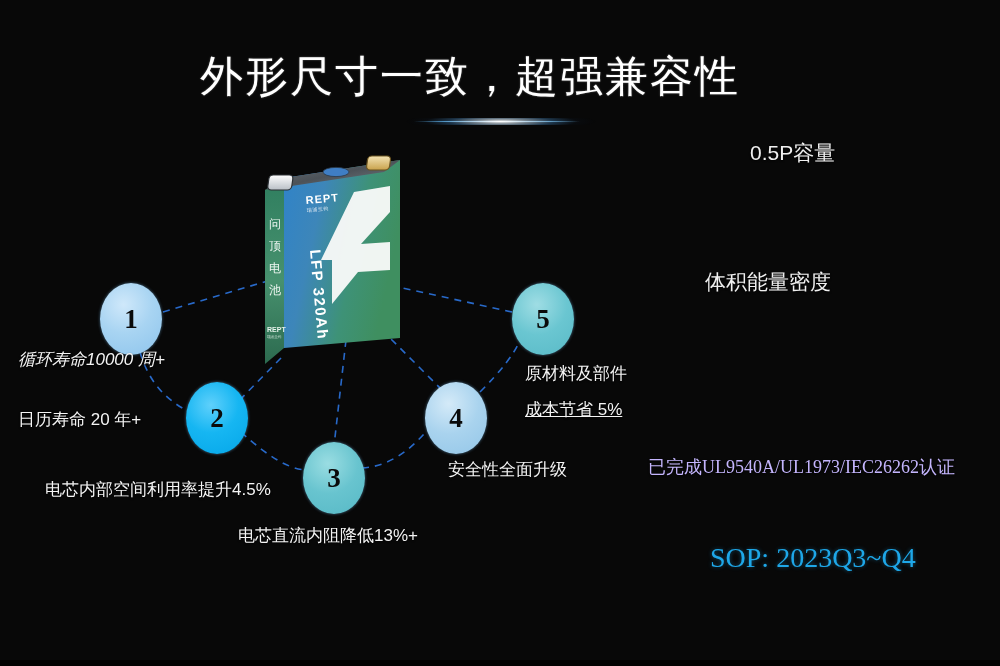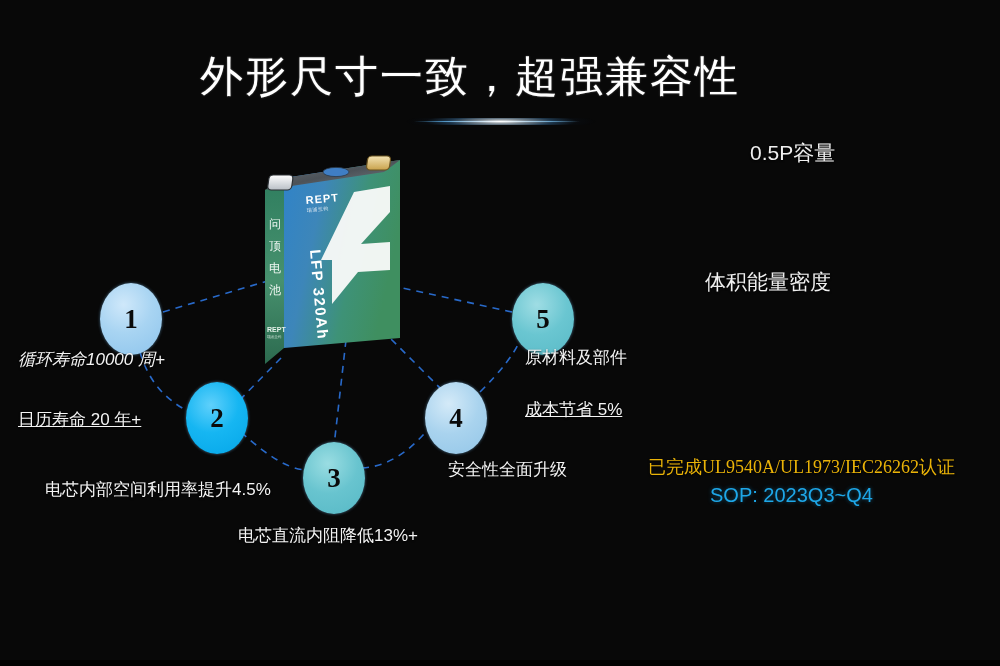--- a/index.html
+++ b/index.html
@@ -96,25 +96,25 @@
   .cap {
     position: absolute;
     font-family: "Liberation Sans", sans-serif;
     font-size: 17px;
     color: #f4f4f4;
     white-space: nowrap;
     text-shadow: 0 1px 2px rgba(0,0,0,0.9);
   }
 
   #cap1a { left: 18px;  top: 348px; font-style: italic; }
-  #cap1b { left: 18px;  top: 408px; text-decoration: underline; }
+  #cap1b { left: 18px;  top: 408px; }
   #cap2  { left: 45px;  top: 478px; }
   #cap3  { left: 238px; top: 524px; }
   #cap4  { left: 448px; top: 458px; }
-  #cap5a { left: 525px; top: 346px; }
+  #cap5a { left: 525px; top: 362px; }
   #cap5b { left: 525px; top: 398px; text-decoration: underline; }
 
   
   .spec-label {
     position: absolute;
     font-family: "Liberation Sans", sans-serif;
     font-size: 21px;
     color: #f0f0f0;
     white-space: nowrap;
     text-shadow: 0 1px 2px rgba(0,0,0,0.8);
@@ -131,30 +131,30 @@
   #cap-value  { left: 703px; top: 173px; }
   #dens-label { left: 705px; top: 268px; }
   #dens-value { left: 700px; top: 305px; }
 
   .cert {
     position: absolute;
     left: 648px;
     top: 455px;
     font-family: "Liberation Serif", serif;
     font-size: 18px;
-    color: #eab308;
+    color: #c4b5fd;
     white-space: nowrap;
     text-shadow: 0 1px 2px rgba(0,0,0,0.85);
   }
   .sop {
     position: absolute;
     left: 710px;
-    top: 484px;
-    font-family: Liberation Sans, sans-serif;
-    font-size: 20px;
+    top: 542px;
+    font-family: Liberation Serif, serif;
+    font-size: 28px;
     color: #1ea7e8;
     white-space: nowrap;
     text-shadow: 0 0 4px rgba(30,167,232,0.45);
   }
 </style>
 </head>
 <body>
 
 <div id="slide">
 

